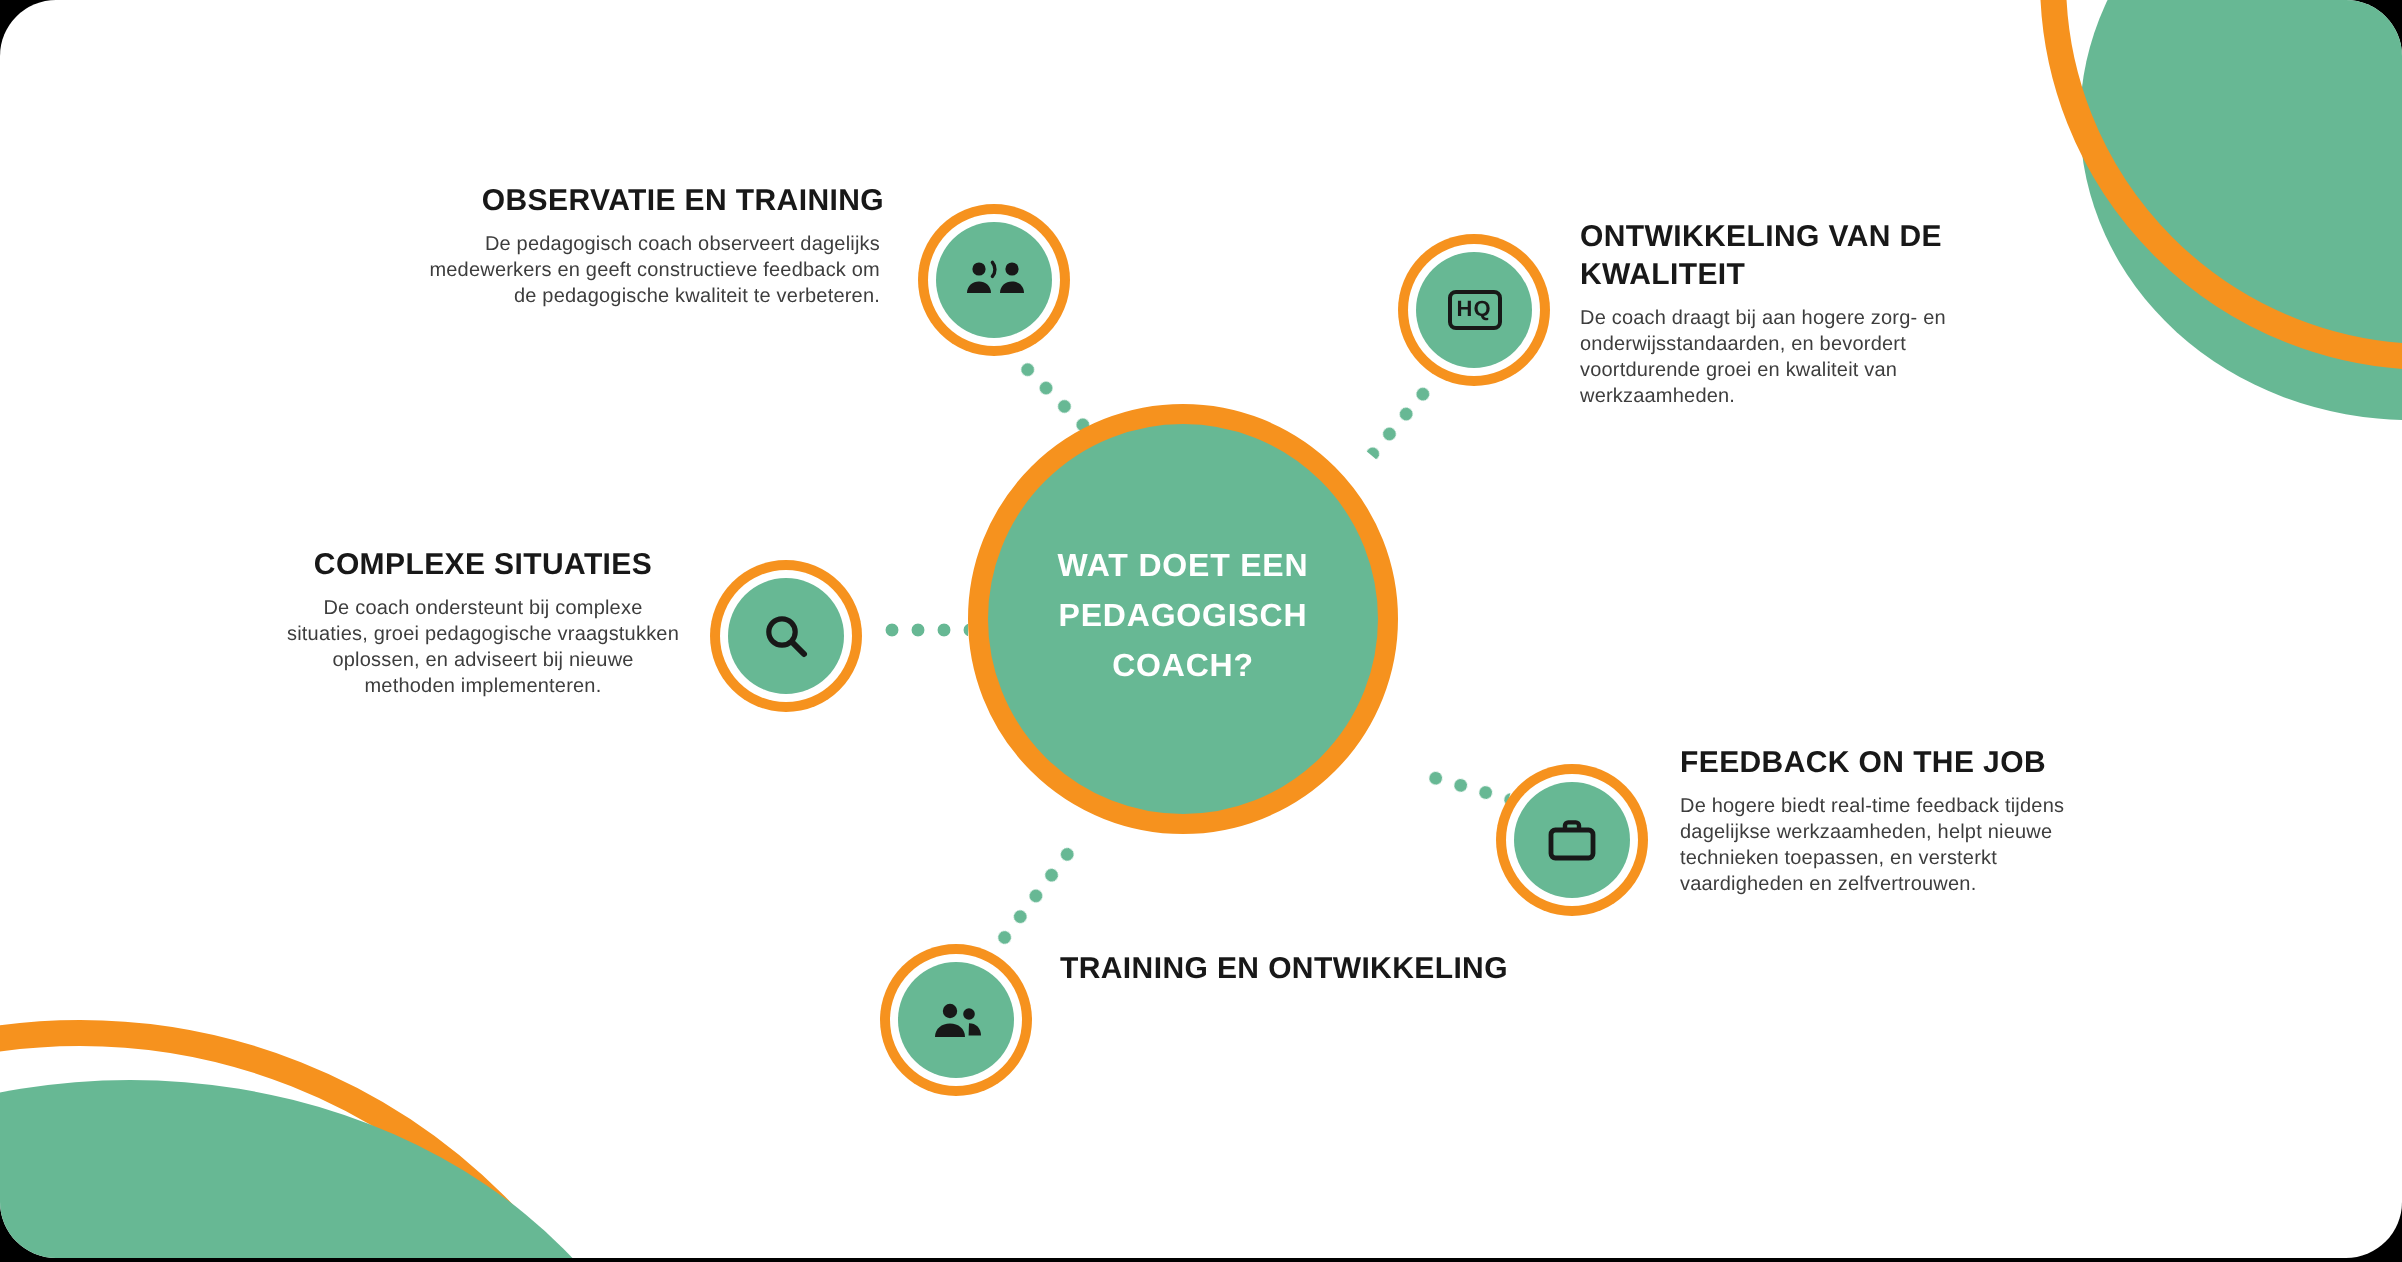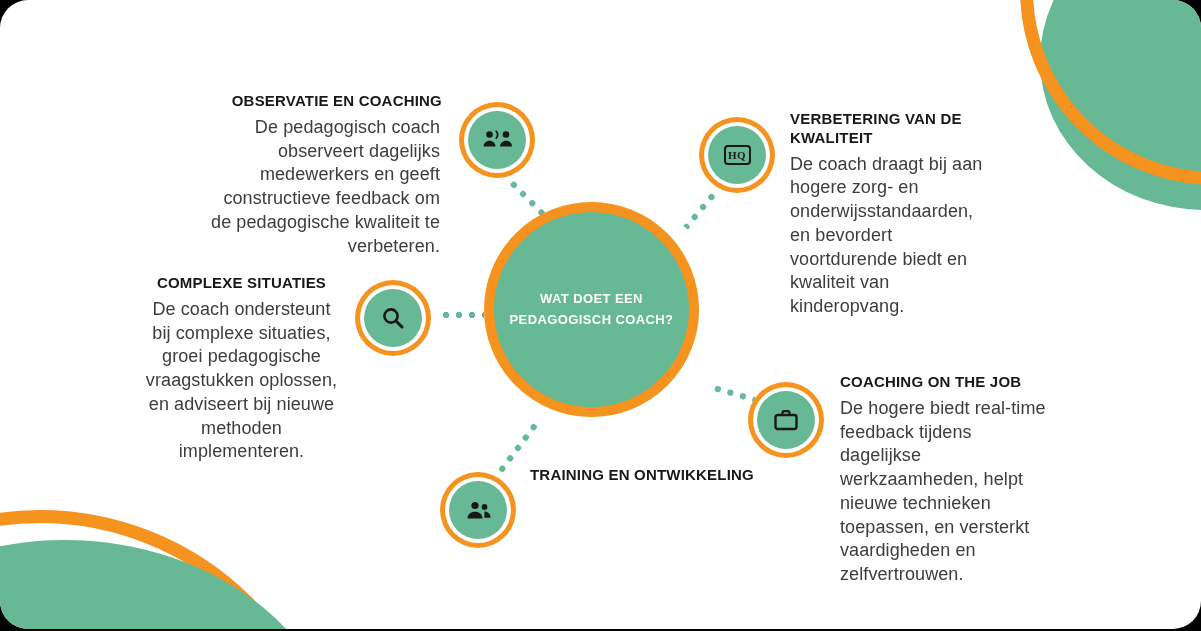--- a/index.html
+++ b/index.html
@@ -21,44 +21,44 @@
   .arc-bl{position:absolute;left:-260px;top:510px;width:600px;height:600px;border-radius:50%;border:13px solid var(--orange);background:transparent;}
   .blob-bl{position:absolute;left:-215px;top:540px;width:560px;height:460px;border-radius:50%;background:var(--green);}
 
   
   .center-circle{
     position:absolute;left:484px;top:202px;width:215px;height:215px;
     background:var(--green);border:10px solid var(--orange);border-radius:50%;
     display:flex;align-items:center;justify-content:center;text-align:center;z-index:3;
   }
   .center-title{
-    width:172px;color:#ffffff;font-weight:bold;font-size:13px;line-height:1.55;letter-spacing:.4px;
+    width:172px;color:#ffffff;font-weight:bold;font-size:16px;line-height:1.55;letter-spacing:.4px;
   }
 
   
   .node-circle{
     position:absolute;width:58px;height:58px;border-radius:50%;background:var(--green);
     box-shadow:0 0 0 4px #ffffff,0 0 0 9px var(--orange);
-    display:flex;align-items:center;justify-content:center;z-index:2;color:var(--ink);font-family:Liberation Serif, serif;
+    display:flex;align-items:center;justify-content:center;z-index:2;color:var(--ink);
   }
   .c-observatie{left:468px;top:111px;}
   .c-verbetering{left:708px;top:126px;}
   .c-complexe{left:364px;top:289px;}
   .c-coaching{left:757px;top:391px;}
   .c-training{left:449px;top:481px;}
 
   
   .node-text{position:absolute;z-index:2;}
   .node-title{font-weight:bold;font-size:15px;color:var(--ink);letter-spacing:.2px;line-height:1.25;margin-bottom:5px;}
-  .node-body{font-size:18px;color:var(--body_text);line-height:1.32;letter-spacing:.1px;}
+  .node-body{font-size:10px;color:var(--body_text);line-height:1.32;letter-spacing:.1px;}
   .t-observatie{left:205px;top:92px;width:235px;text-align:right;}
   .t-verbetering{left:790px;top:110px;width:200px;text-align:left;}
   .t-complexe{left:143px;top:274px;width:197px;text-align:center;}
   .t-coaching{left:840px;top:373px;width:212px;text-align:left;}
-  .t-training{left:530px;top:466px;width:232px;text-align:left;}
+  .t-training{left:530px;top:476px;width:232px;text-align:left;}
   .t-training .node-title,.t-coaching .node-title,.t-observatie .node-title{white-space:nowrap;}
   .t-observatie .node-title{margin-right:-2px;}
 
   
   .connector{
     position:absolute;height:8px;z-index:1;transform-origin:0 50%;
     background-image:radial-gradient(circle 3.2px at 4px 4px,var(--green) 3px,rgba(0,0,0,0) 3.4px);
     background-size:13px 8px;background-repeat:repeat-x;
   }
   .k-observatie{left:511px;top:178px;width:64px;transform:rotate(45deg);}
@@ -105,30 +105,30 @@
             <circle cx="25" cy="7.5" r="3.3"></circle>
             <path d="M19 19.5 c0-3.6 2.8-5.8 6-5.8 s6 2.2 6 5.8 z"></path>
           </g>
           <g fill="none" stroke="#181818" stroke-width="1.7" stroke-linecap="round">
             <path d="M15.2 4.2 a5.5 5.5 0 0 1 0 7"></path>
           </g>
         </svg>
       </span>
     </div>
     <div class="node-text t-observatie">
-      <div class="node-title">OBSERVATIE EN COACHING</div>
+      <div class="node-title">OBSERVATIE EN TRAINING</div>
       <div class="node-body">De pedagogisch coach observeert dagelijks medewerkers en geeft constructieve feedback om de pedagogische kwaliteit te verbeteren.</div>
     </div>
 
     <div class="node-circle c-verbetering">
       <span class="icon hq-box">HQ</span>
     </div>
     <div class="node-text t-verbetering">
-      <div class="node-title">VERBETERING VAN DE KWALITEIT</div>
-      <div class="node-body">De coach draagt bij aan hogere zorg- en onderwijsstandaarden, en bevordert voortdurende biedt en kwaliteit van kinderopvang.</div>
+      <div class="node-title">ONTWIKKELING VAN DE KWALITEIT</div>
+      <div class="node-body">De coach draagt bij aan hogere zorg- en onderwijsstandaarden, en bevordert voortdurende groei en kwaliteit van werkzaamheden.</div>
     </div>
 
     <div class="node-circle c-complexe">
       <span class="icon">
         <svg width="28" height="28" viewBox="0 0 28 28">
           <circle cx="12" cy="12" r="6.6" fill="none" stroke="#181818" stroke-width="2.6"></circle>
           <line x1="17" y1="17" x2="23" y2="23" stroke="#181818" stroke-width="3" stroke-linecap="round"></line>
         </svg>
       </span>
     </div>
@@ -139,21 +139,21 @@
 
     <div class="node-circle c-coaching">
       <span class="icon">
         <svg width="28" height="26" viewBox="0 0 28 26">
           <path d="M10.5 8 V5.8 a1.6 1.6 0 0 1 1.6-1.6 h3.8 a1.6 1.6 0 0 1 1.6 1.6 V8" fill="none" stroke="#181818" stroke-width="2.2"></path>
           <rect x="3.5" y="8" width="21" height="14" rx="2.2" fill="none" stroke="#181818" stroke-width="2.4"></rect>
         </svg>
       </span>
     </div>
     <div class="node-text t-coaching">
-      <div class="node-title">COACHING ON THE JOB</div>
+      <div class="node-title">FEEDBACK ON THE JOB</div>
       <div class="node-body">De hogere biedt real-time feedback tijdens dagelijkse werkzaamheden, helpt nieuwe technieken toepassen, en versterkt vaardigheden en zelfvertrouwen.</div>
     </div>
 
     <div class="node-circle c-training">
       <span class="icon">
         <svg width="28" height="26" viewBox="0 0 28 26">
           <g fill="#181818">
             <circle cx="11" cy="8.5" r="3.6"></circle>
             <path d="M3.5 21.5 c0-4.2 3.3-6.8 7.5-6.8 s7.5 2.6 7.5 6.8 z"></path>
             <circle cx="20.5" cy="10" r="2.9"></circle>

